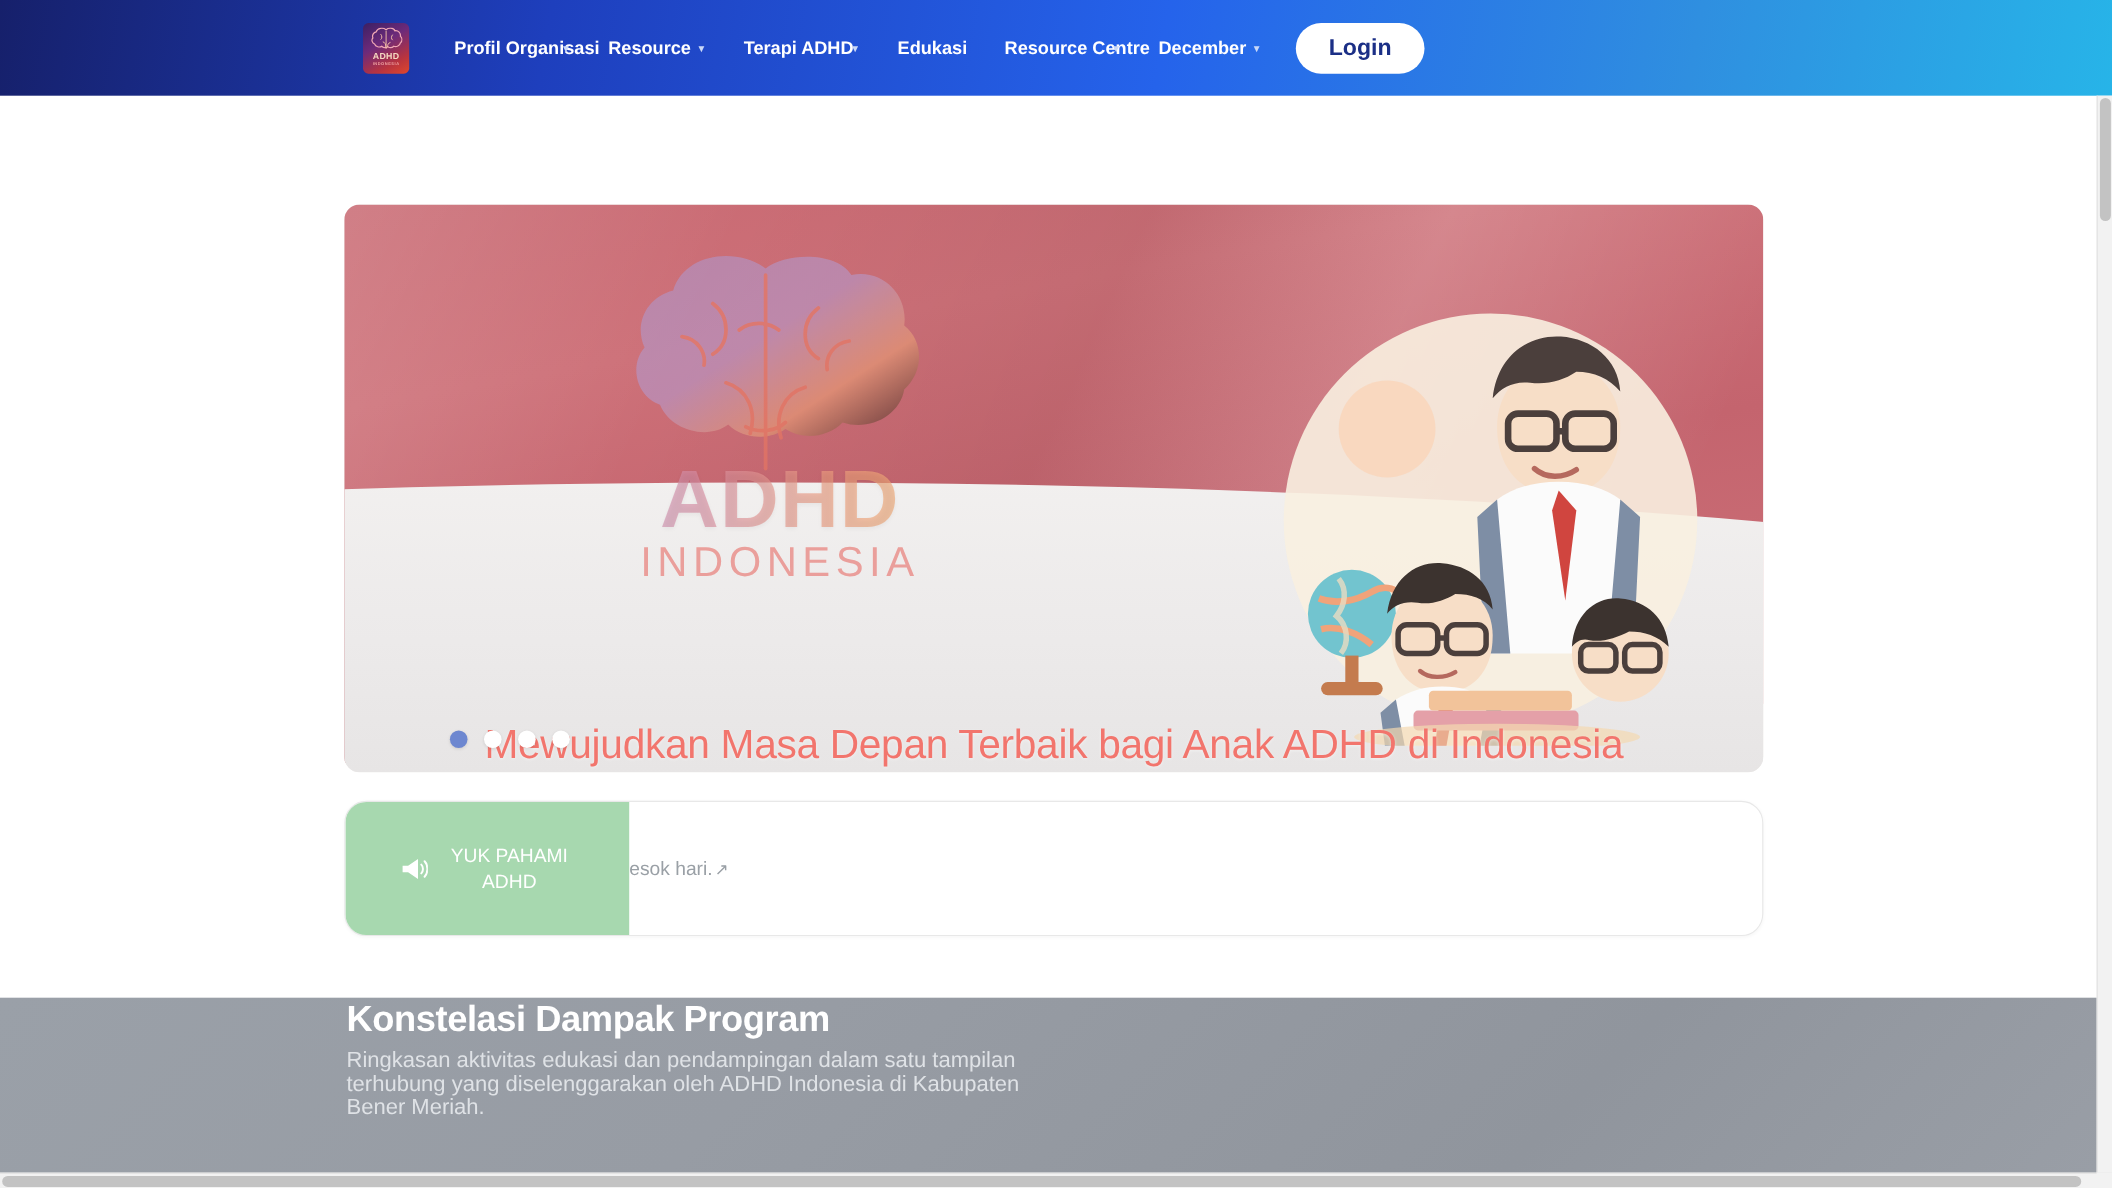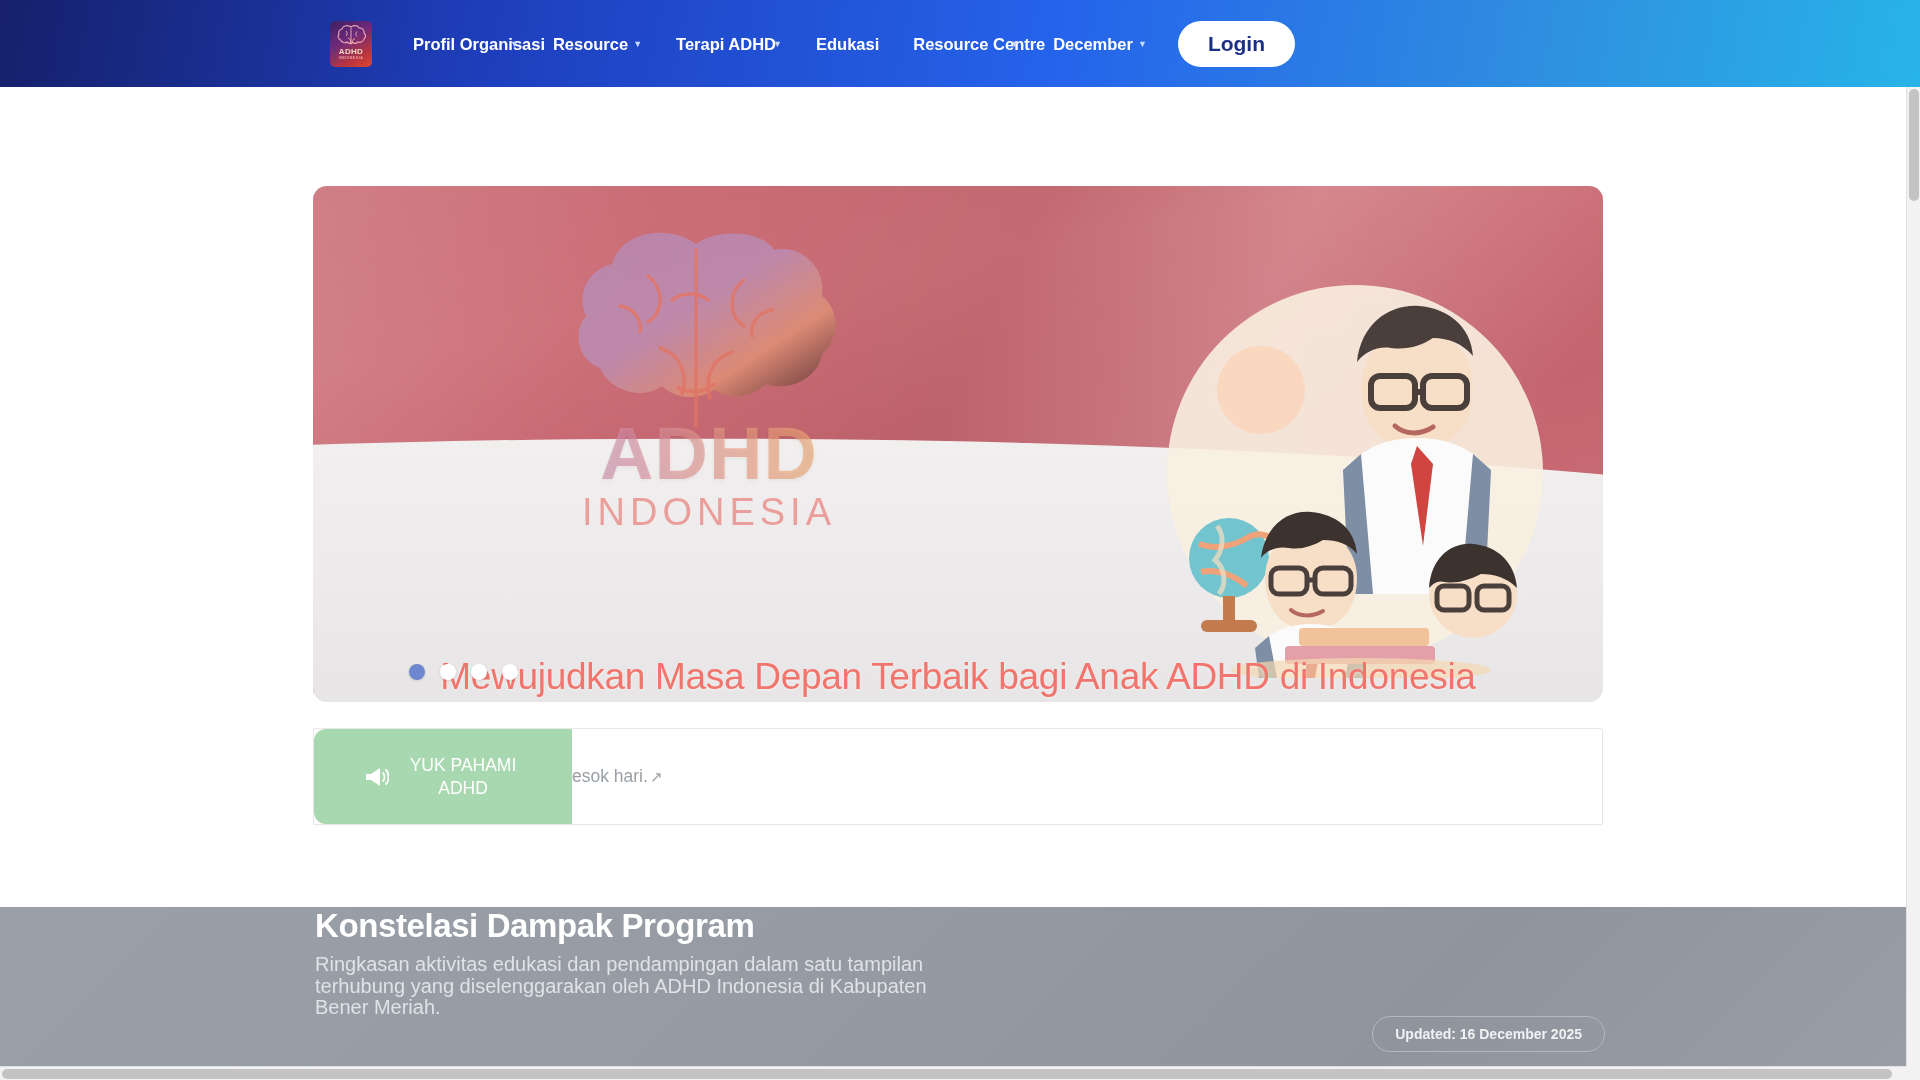--- a/index.html
+++ b/index.html
@@ -152,24 +152,24 @@
   .dot {
     width: 16px; height: 16px; border-radius: 50%;
     background: #ffffff; cursor: pointer;
     box-shadow: 0 1px 3px rgba(0,0,0,.12);
   }
   .dot.active { background: #6d87d0; }
 
   
   .announce {
     position: absolute; left: 313px; top: 641px;
-    width: 1290px; height: 97px;
+    width: 1290px; height: 123px;
     background: #ffffff;
     border: 1px solid #e8e8e8;
-    border-radius: 2px;
+    border-radius: 20px;
     display: flex; overflow: hidden;
     box-shadow: 0 1px 3px rgba(0,0,0,.03);
   }
   .announce-badge {
     flex: 0 0 258px;
     background: #a7d8af;
     border-radius: 12px 0 0 12px;
     display: flex; align-items: center; justify-content: center; gap: 14px;
     color: #ffffff;
   }
@@ -416,21 +416,20 @@
         <span class="announce-text">
           <span>esok hari.</span><span class="arr">↗</span>
         </span>
       </div>
     </div>
 
     <div class="konstelasi">
       <div class="konst-inner">
         <div class="konst-title">Konstelasi Dampak Program</div>
         <div class="konst-sub">Ringkasan aktivitas edukasi dan pendampingan dalam satu tampilan terhubung yang diselenggarakan oleh ADHD Indonesia di Kabupaten Bener Meriah.</div>
-        <div class="konst-badge">Updated: 16 December 2025</div>
       </div>
     </div>
 
   </div>
 
   <div class="vscroll">
     <div class="thumb"></div>
   </div>
   <div class="hscroll">
     <div class="thumb"></div>

